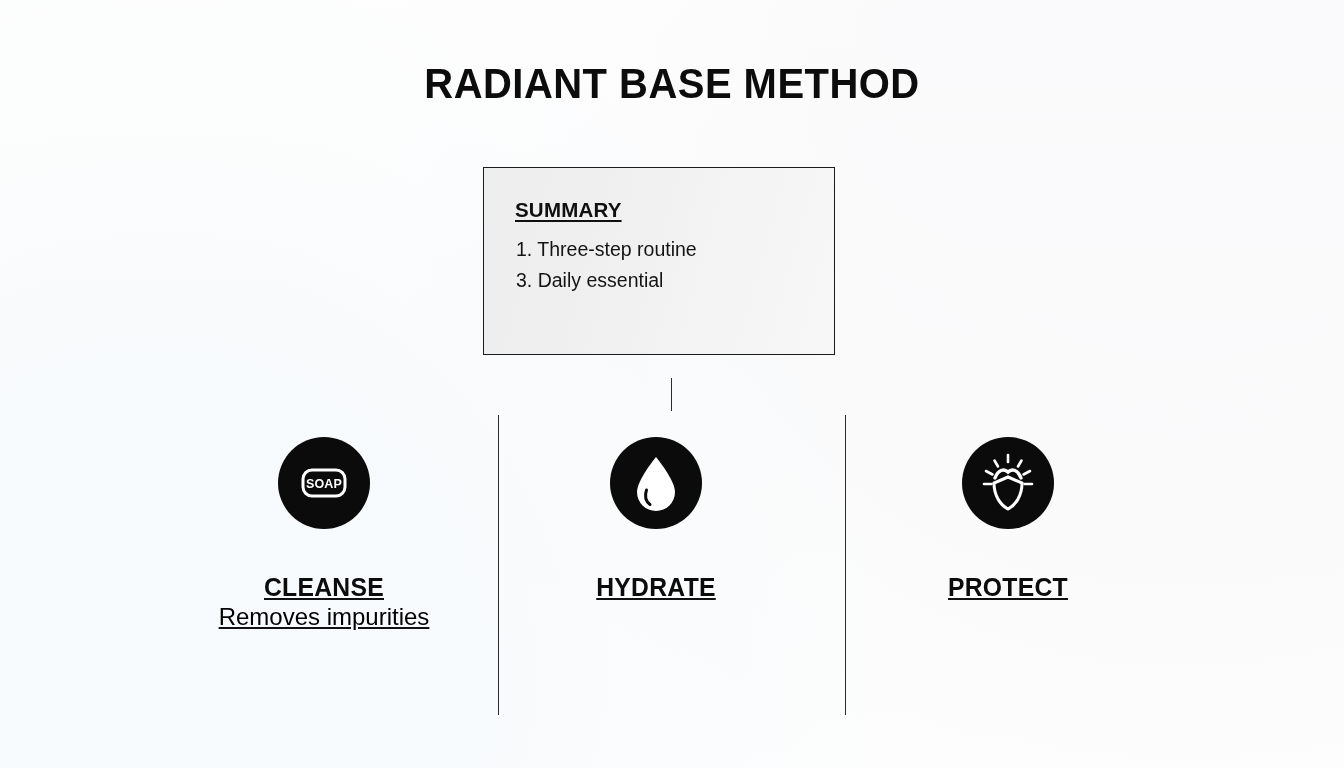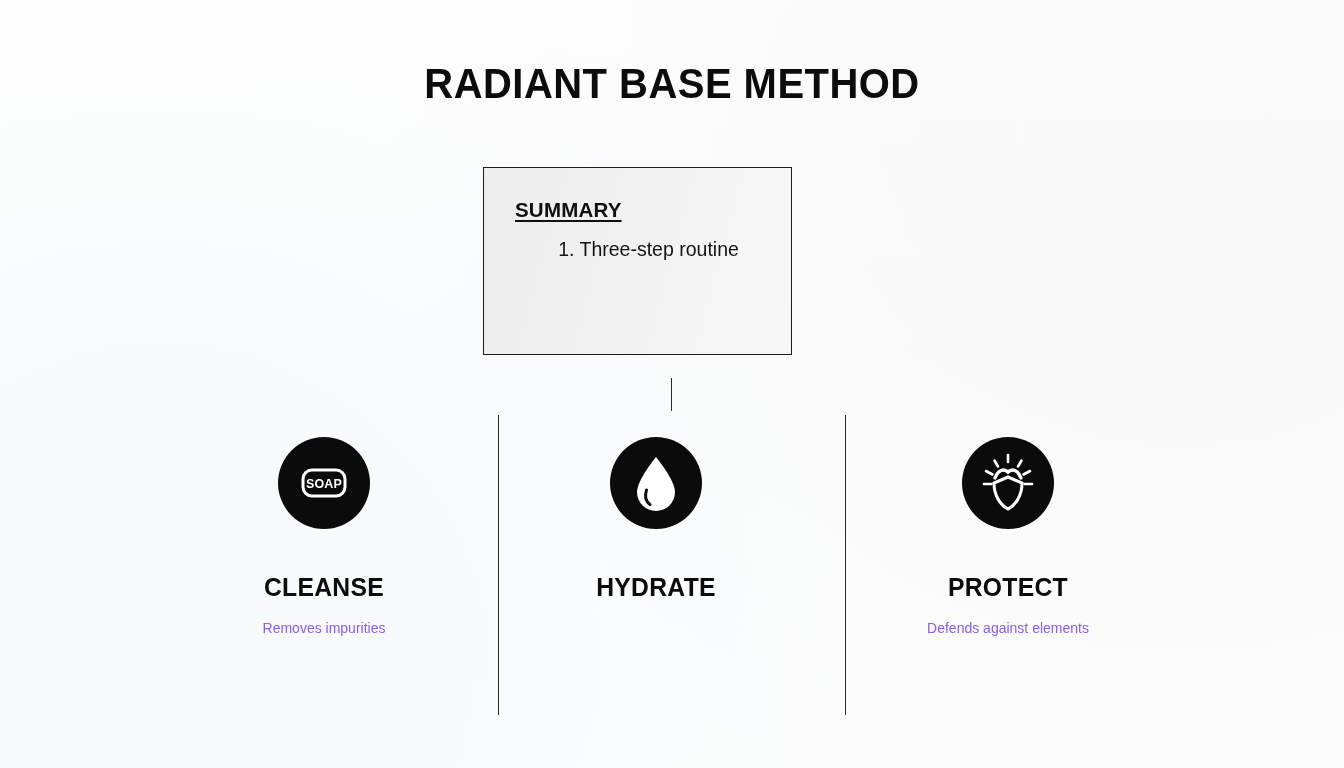--- a/index.html
+++ b/index.html
@@ -25,86 +25,86 @@
     text-align:center;
     font-size:43px;font-weight:700;letter-spacing:.5px;
     font-family:"Liberation Sans Narrow","Liberation Sans",sans-serif;
     transform:scaleX(.93);
     color:#0c0c0c;
     white-space:nowrap;
   }
 
   
   #summary-box{
-    position:absolute;left:483px;top:167px;width:309px;height:188px;
+    position:absolute;left:483px;top:167px;width:352px;height:188px;
     border:1.6px solid #1b1b1b;
     background:linear-gradient(105deg,#eeeeee 0%,#efefef 30%,#f3f3f3 60%,#f7f7f7 100%);
     box-sizing:border-box;
   }
   #summary-title{
     position:absolute;left:31px;top:30px;
     font-size:20.5px;font-weight:700;color:#101010;
     text-decoration:underline;text-underline-offset:3px;
     text-decoration-thickness:2px;
     letter-spacing:.2px;
   }
   #summary-list{
     position:absolute;left:32px;top:66px;right:10px;
-    margin:0;padding:0;list-style:none;text-align:center;
+    margin:0;padding:0;list-style:none;
   }
   #summary-list li{
     font-size:19.5px;line-height:31px;color:#141414;
     white-space:nowrap;
   }
 
   
   .vline{position:absolute;background:#2b2b2b;width:1.6px;}
   #connector-stem{left:670.5px;top:378px;height:33px;}
   #divider-left{left:497.5px;top:415px;height:300px;}
   #divider-right{left:844.5px;top:415px;height:300px;}
 
   
   .column{
-    position:absolute;top:437px;width:300px;text-align:center;
+    position:absolute;top:437px;width:300px;text-align:center;text-decoration:underline;
   }
   #col-cleanse{left:174px;}
   #col-hydrate{left:506px;}
   #col-protect{left:858px;}
 
   .icon-circle{
     width:92px;height:92px;border-radius:50%;
     background:#0b0b0b;margin:0 auto;
     position:relative;
   }
   .icon-circle svg{position:absolute;left:0;top:0;}
 
   .col-title{
     margin-top:43px;
     font-size:26px;font-weight:700;letter-spacing:.3px;
     font-family:"Liberation Sans Narrow","Liberation Sans",sans-serif;
     transform:scaleX(.95);
     color:#0c0c0c;
   }
   .col-desc{
-    margin-top:17px;
-    font-size:14px;color:#8b5cf6;font-weight:400;
+    font-size:24px;color:#000000;font-weight:400;
     white-space:nowrap;
   }
 </style>
 </head>
 <body>
 
 <div id="noise"></div>
 
 <div id="title">RADIANT BASE METHOD</div>
 
 <div id="summary-box">
   <div id="summary-title">SUMMARY</div>
   <ul id="summary-list">
     <li>1. Three-step routine</li>
+    <li>3. Daily essential</li>
   </ul>
 </div>
 
 <div class="vline" id="connector-stem"></div>
 <div class="vline" id="divider-left"></div>
 <div class="vline" id="divider-right"></div>
 
 <div class="column" id="col-cleanse">
   <div class="icon-circle">
     <svg width="92" height="92" viewBox="0 0 92 92" aria-hidden="true">
@@ -136,14 +136,13 @@
         <line x1="24" y1="34" x2="30.5" y2="37.5"></line>
         <line x1="68" y1="34" x2="61.5" y2="37.5"></line>
         <line x1="22" y1="47" x2="29.5" y2="47"></line>
         <line x1="70" y1="47" x2="62.5" y2="47"></line>
       </g>
       <path d="M33 41 C36 33 42 31 46 35 C50 31 56 33 59 41" fill="none" stroke="#ffffff" stroke-width="3.4" stroke-linecap="round"></path>
       <path d="M46 40 L60 46 C60 59 53.5 68 46 72 C38.5 68 32 59 32 46 Z" fill="none" stroke="#ffffff" stroke-width="3"></path>
     </svg>
   </div>
   <div class="col-title">PROTECT</div>
-  <div class="col-desc">Defends against elements</div>
 </div>
 
 </body></html>

